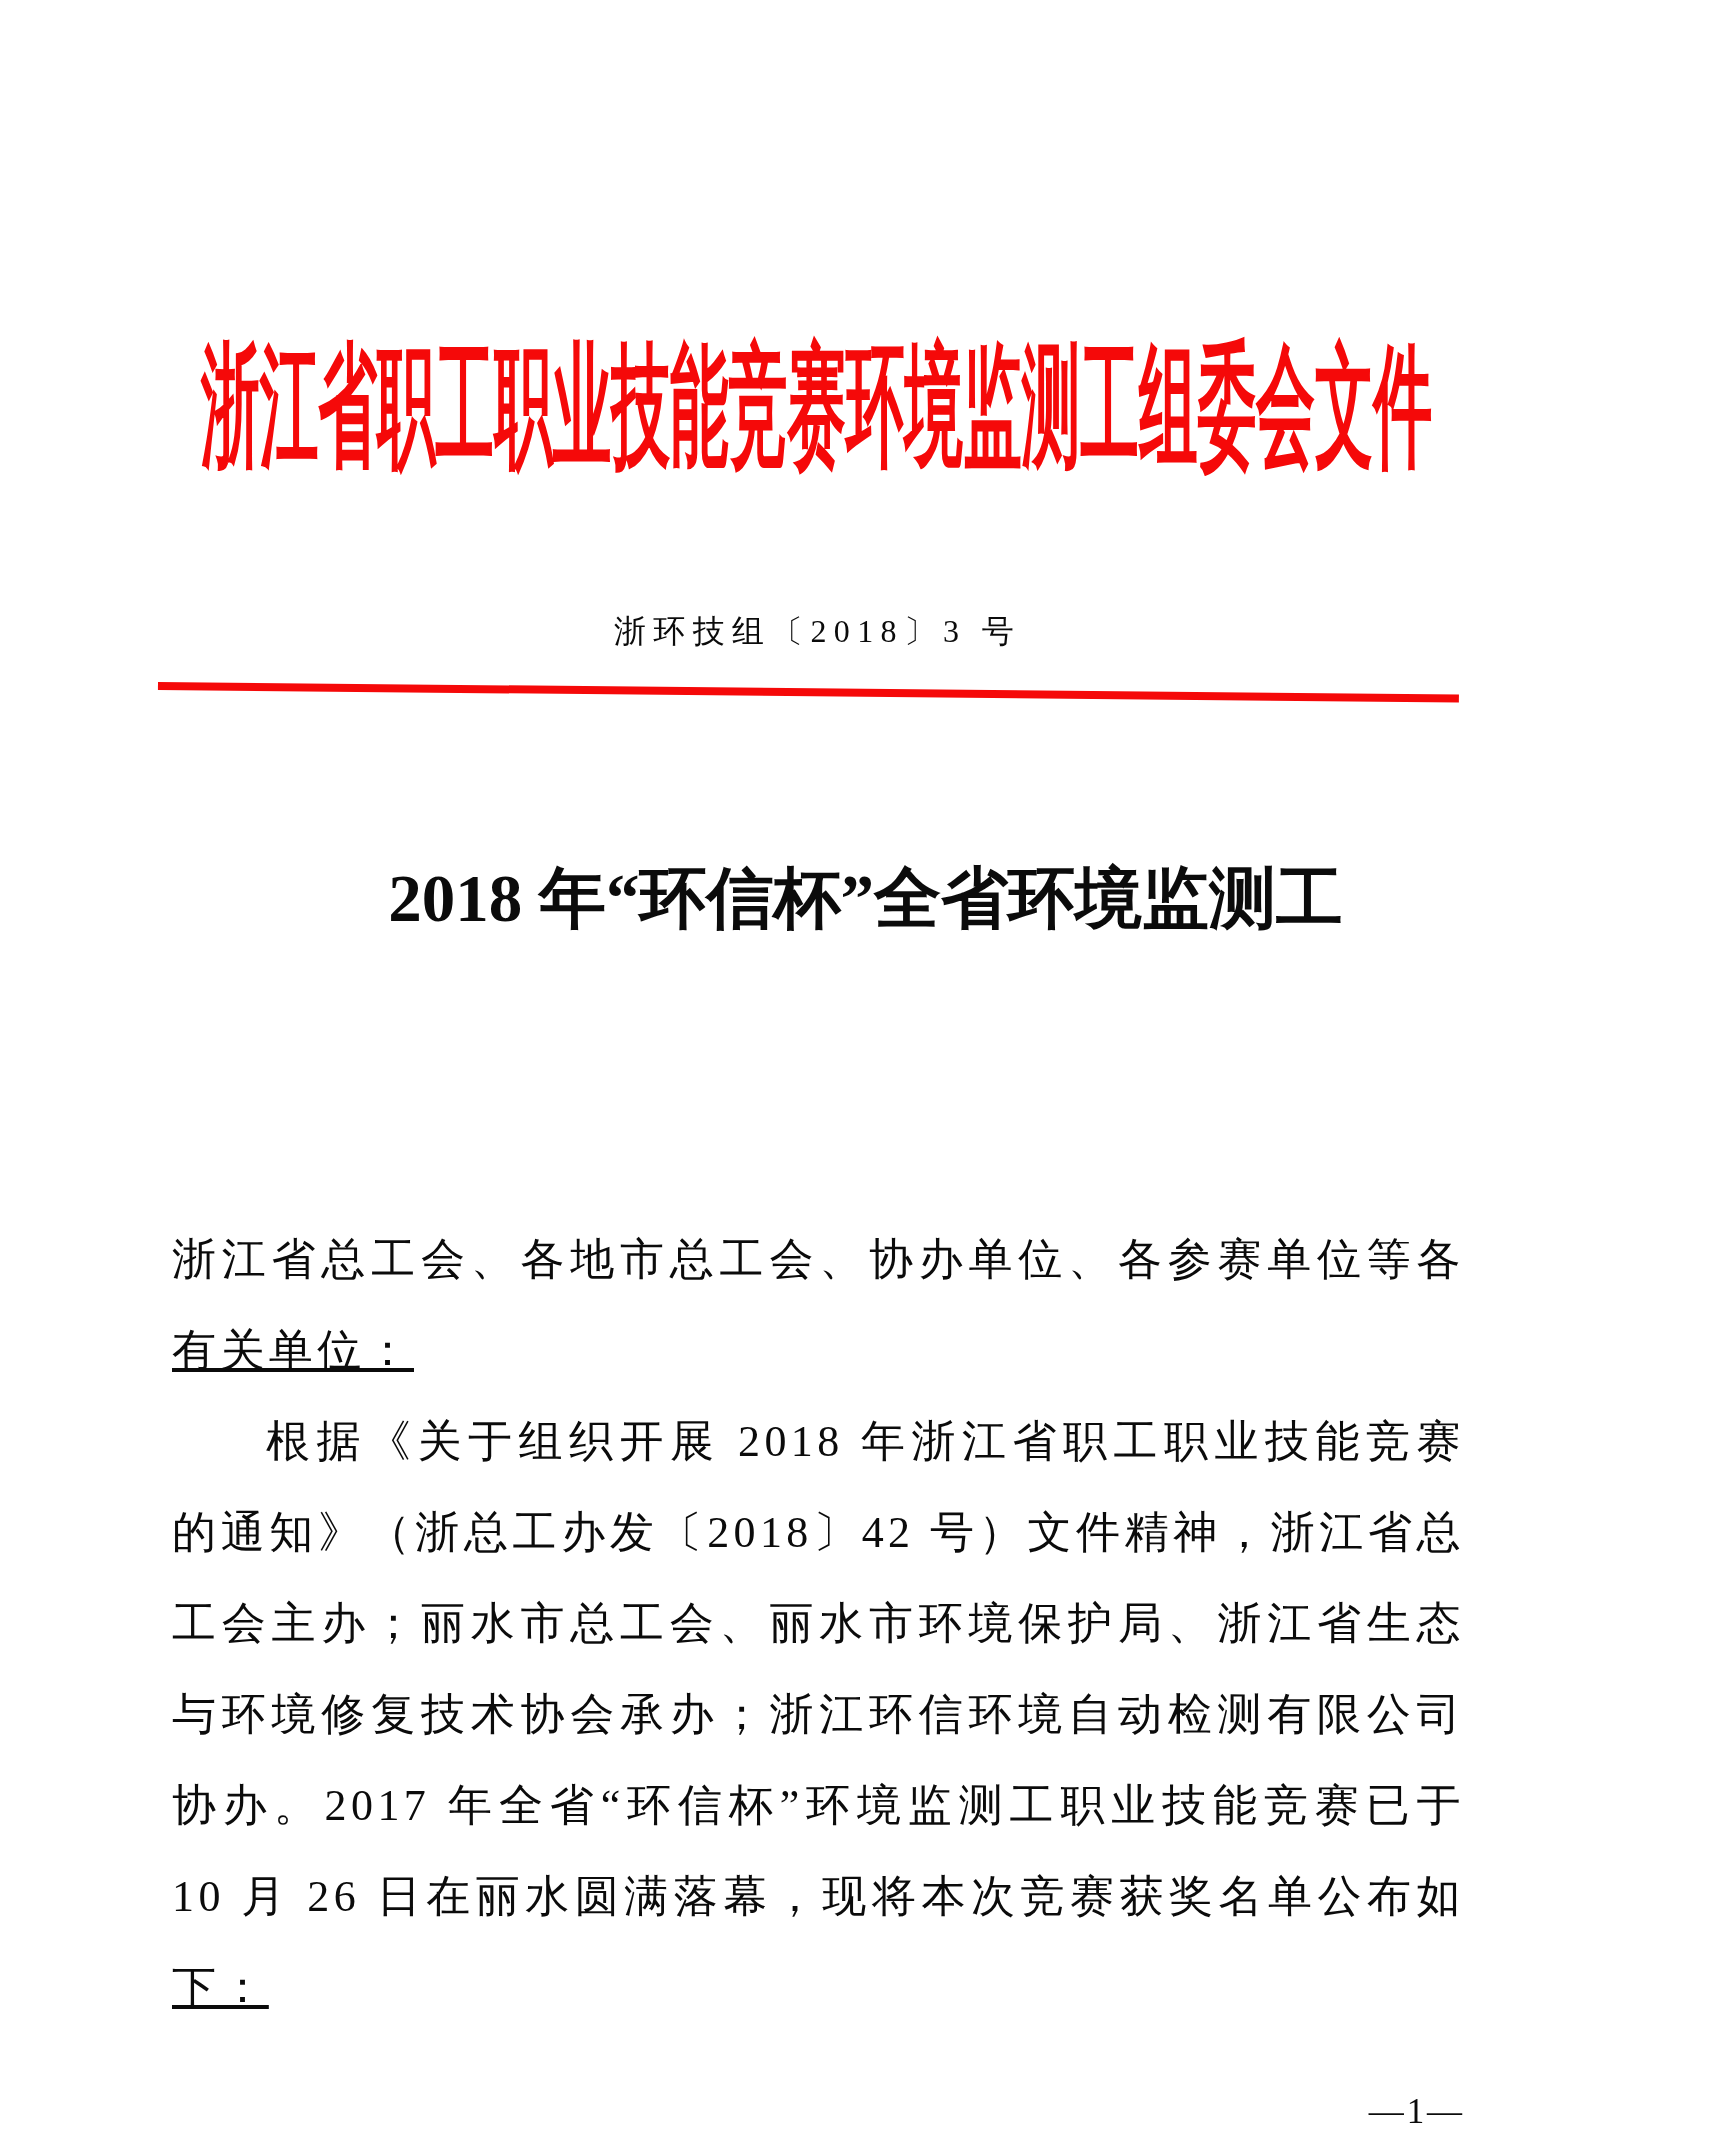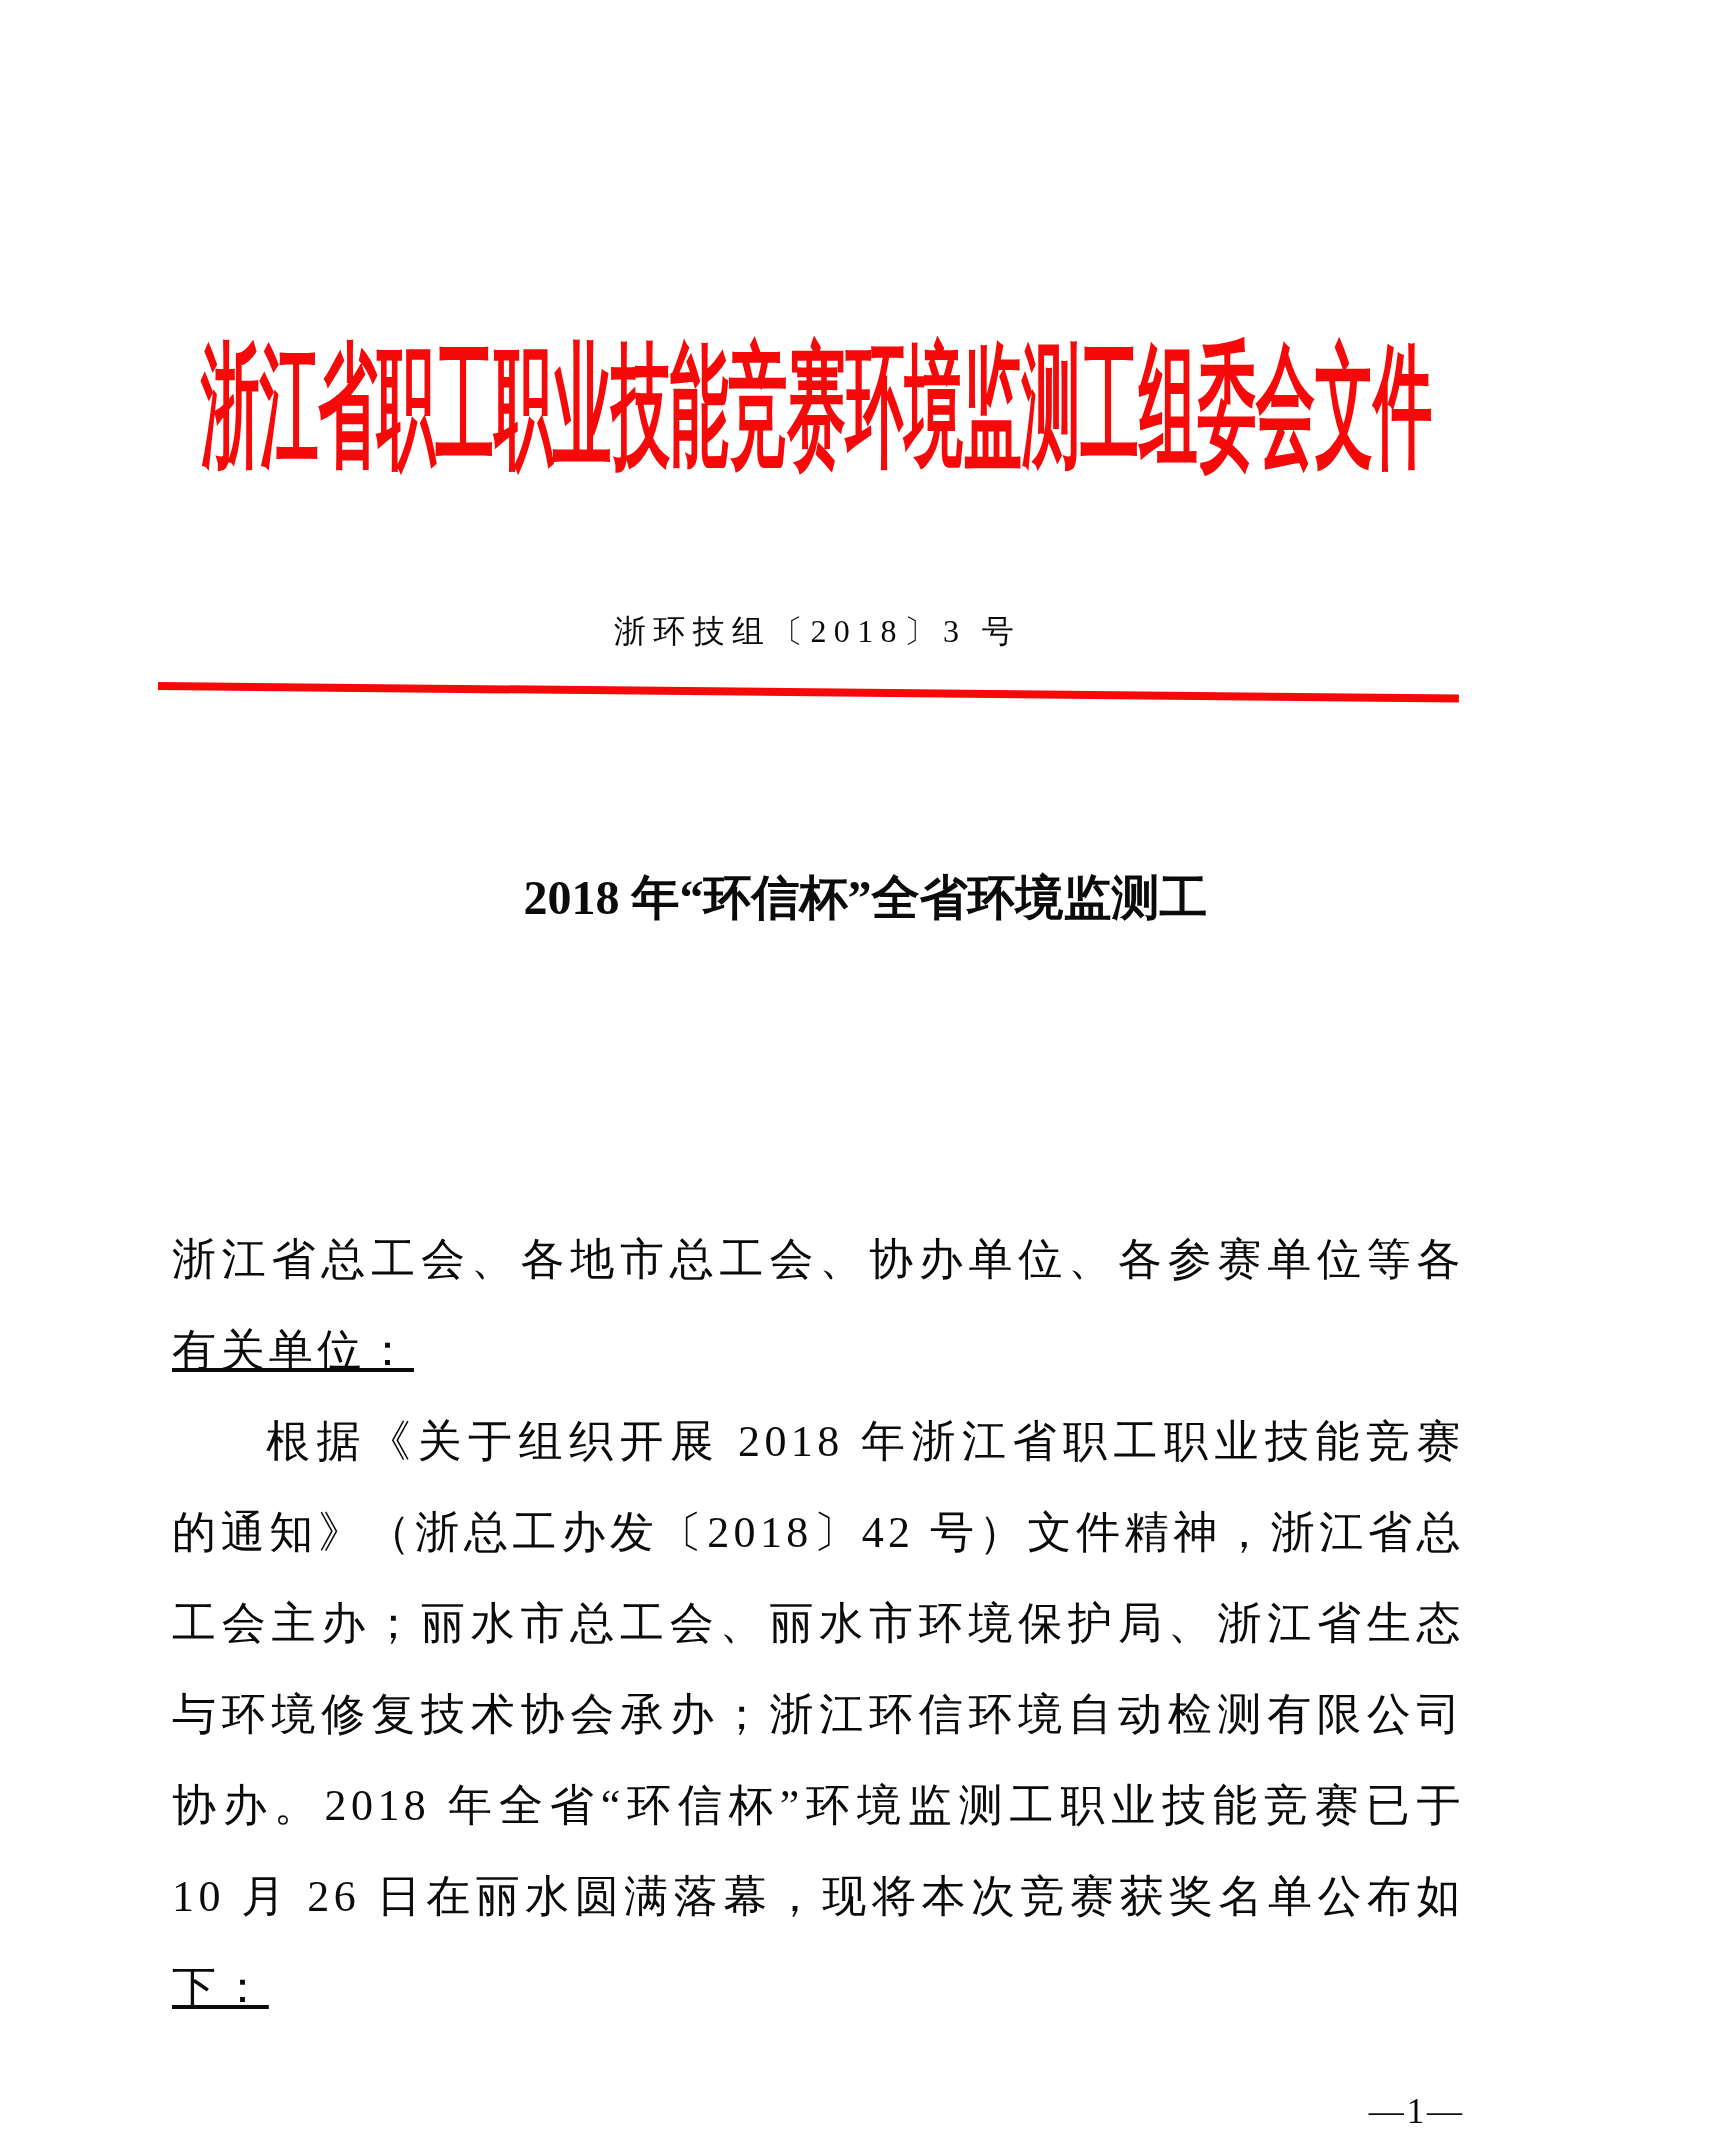--- a/index.html
+++ b/index.html
@@ -64,21 +64,21 @@
   }
 
   
   .title {
     position: absolute;
     left: 172px;
     top: 853px;
     width: 1291px;
     text-align: center;
     font-weight: bold;
-    font-size: 48px;
+    font-size: 67px;
     line-height: 90px;
     transform: translateX(48px);
     font-family: "Liberation Serif", serif;
     white-space: nowrap;
   }
 
   
   .body-text {
     position: absolute;
     left: 172px;
@@ -132,21 +132,21 @@
     <div>2018 年“环信杯”全省环境监测工</div>
   </div>
 
   <div class="body-text">
     <div class="line">浙江省总工会、各地市总工会、协办单位、各参赛单位等各</div>
     <div class="line left">有关单位：</div>
     <div class="line indent">根据《关于组织开展 2018 年浙江省职工职业技能竞赛</div>
     <div class="line">的通知》（浙总工办发〔2018〕42 号）文件精神，浙江省总</div>
     <div class="line">工会主办；丽水市总工会、丽水市环境保护局、浙江省生态</div>
     <div class="line">与环境修复技术协会承办；浙江环信环境自动检测有限公司</div>
-    <div class="line">协办。2018 年全省“环信杯”环境监测工职业技能竞赛已于</div>
+    <div class="line">协办。2017 年全省“环信杯”环境监测工职业技能竞赛已于</div>
     <div class="line">10 月 26 日在丽水圆满落幕，现将本次竞赛获奖名单公布如</div>
     <div class="line left">下：</div>
   </div>
 
   <div class="page-num">—1—</div>
 
 </div>
 
 
 </body></html>

